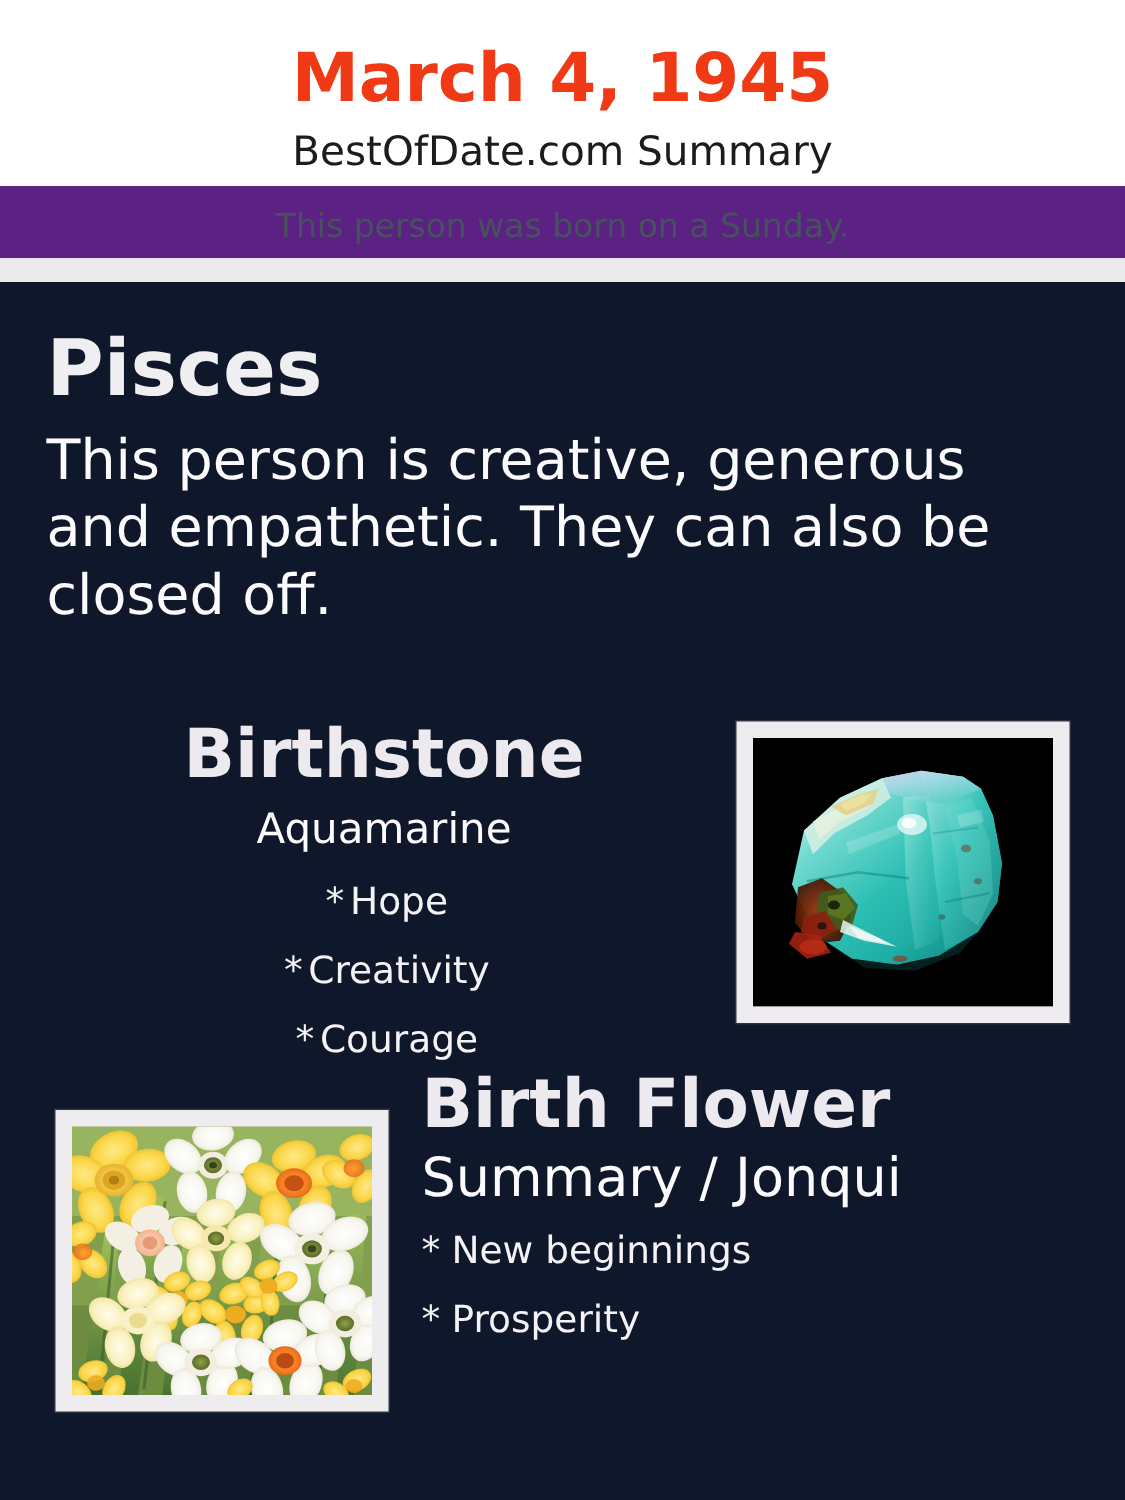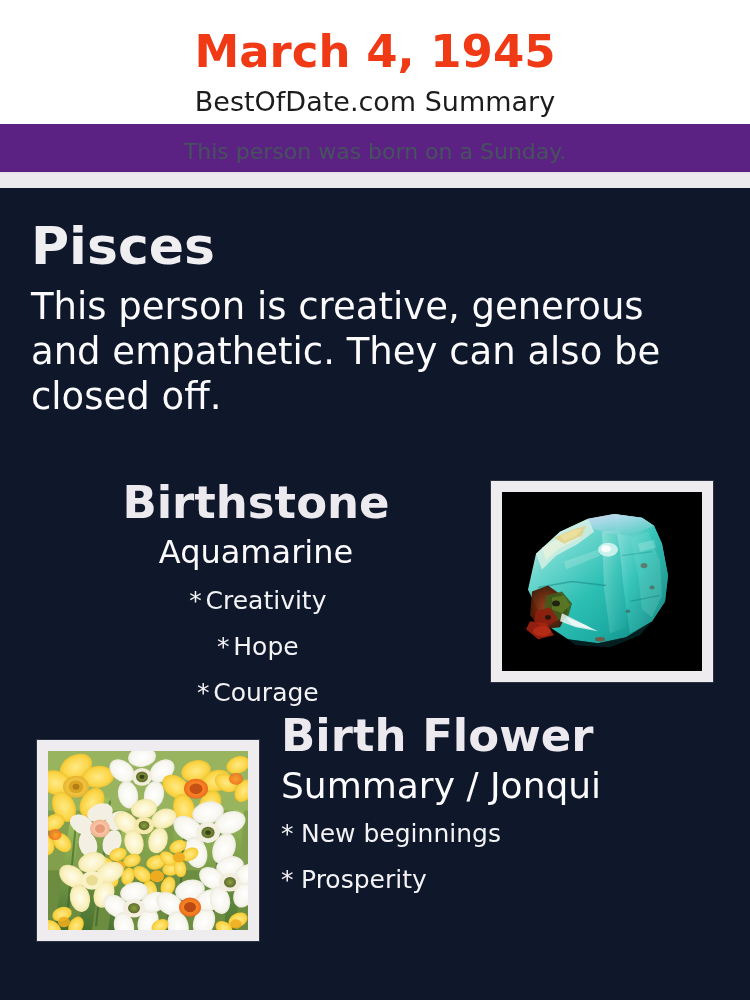--- a/index.html
+++ b/index.html
@@ -114,21 +114,21 @@
   .section-head {
     margin: 0;
     font-size: 45px;
     line-height: 52px;
     font-weight: bold;
     color: #eceaee;
   }
   .section-sub {
     margin: 0;
     padding-top: 2px;
-    font-size: 32px;
+    font-size: 28px;
     line-height: 43px;
     color: #fbfafc;
     font-weight: normal;
   }
   .bullets {
     margin: 0;
     padding: 4px 0 0 0;
     list-style: none;
   }
   .bullets li {
@@ -214,22 +214,22 @@
 
     <div class="sign-block">
       <div class="sign-name">Pisces</div>
       <div class="sign-desc">This person is creative, generous and empathetic. They can also be closed off.</div>
     </div>
 
     <div class="stone-block">
       <div class="section-head">Birthstone</div>
       <div class="section-sub">Aquamarine</div>
       <ul class="bullets">
+        <li><span class="star">*</span><span>Hope</span></li>
         <li><span class="star">*</span><span>Creativity</span></li>
-        <li><span class="star">*</span><span>Hope</span></li>
         <li><span class="star">*</span><span>Courage</span></li>
       </ul>
     </div>
 
     <div class="photo-frame stone">
       <div class="photo-inner">
         <svg class="stone-canvas" viewBox="0 0 200 180" preserveAspectRatio="none">
           <defs>
             <linearGradient id="aqMain" x1="0.1" y1="0.1" x2="0.85" y2="0.9">
               <stop offset="0%" stop-color="#bff0ea"></stop>

